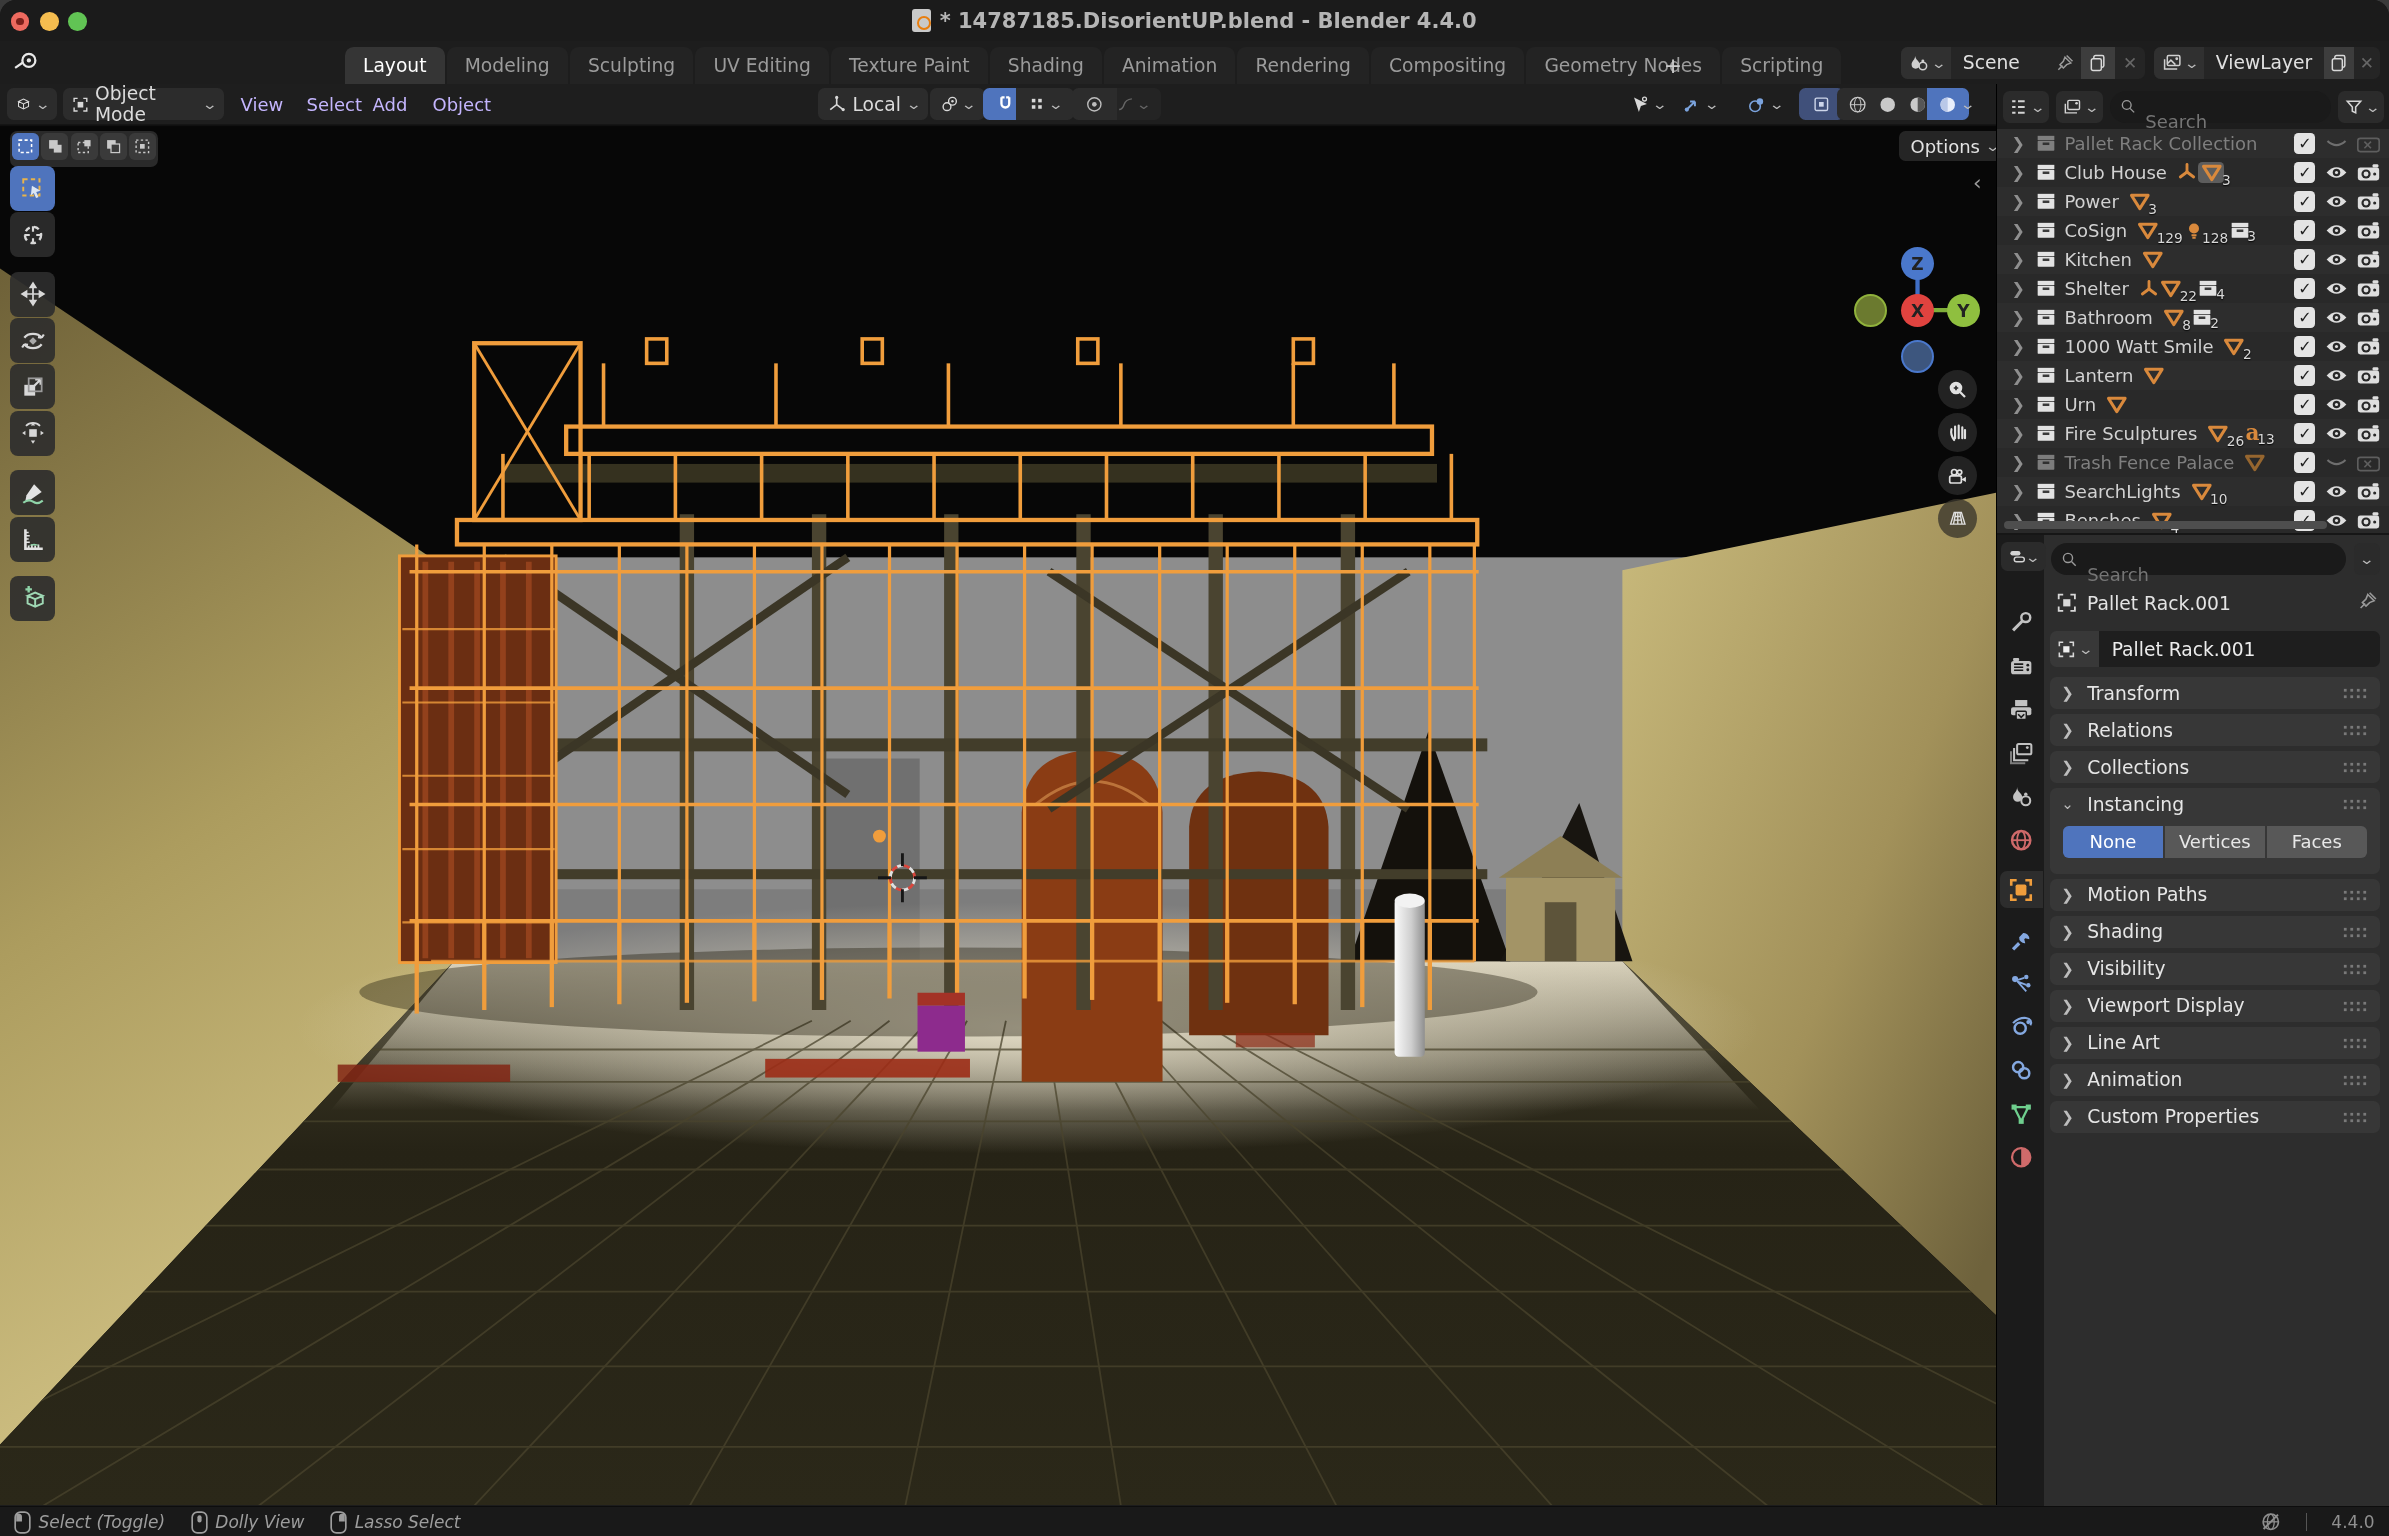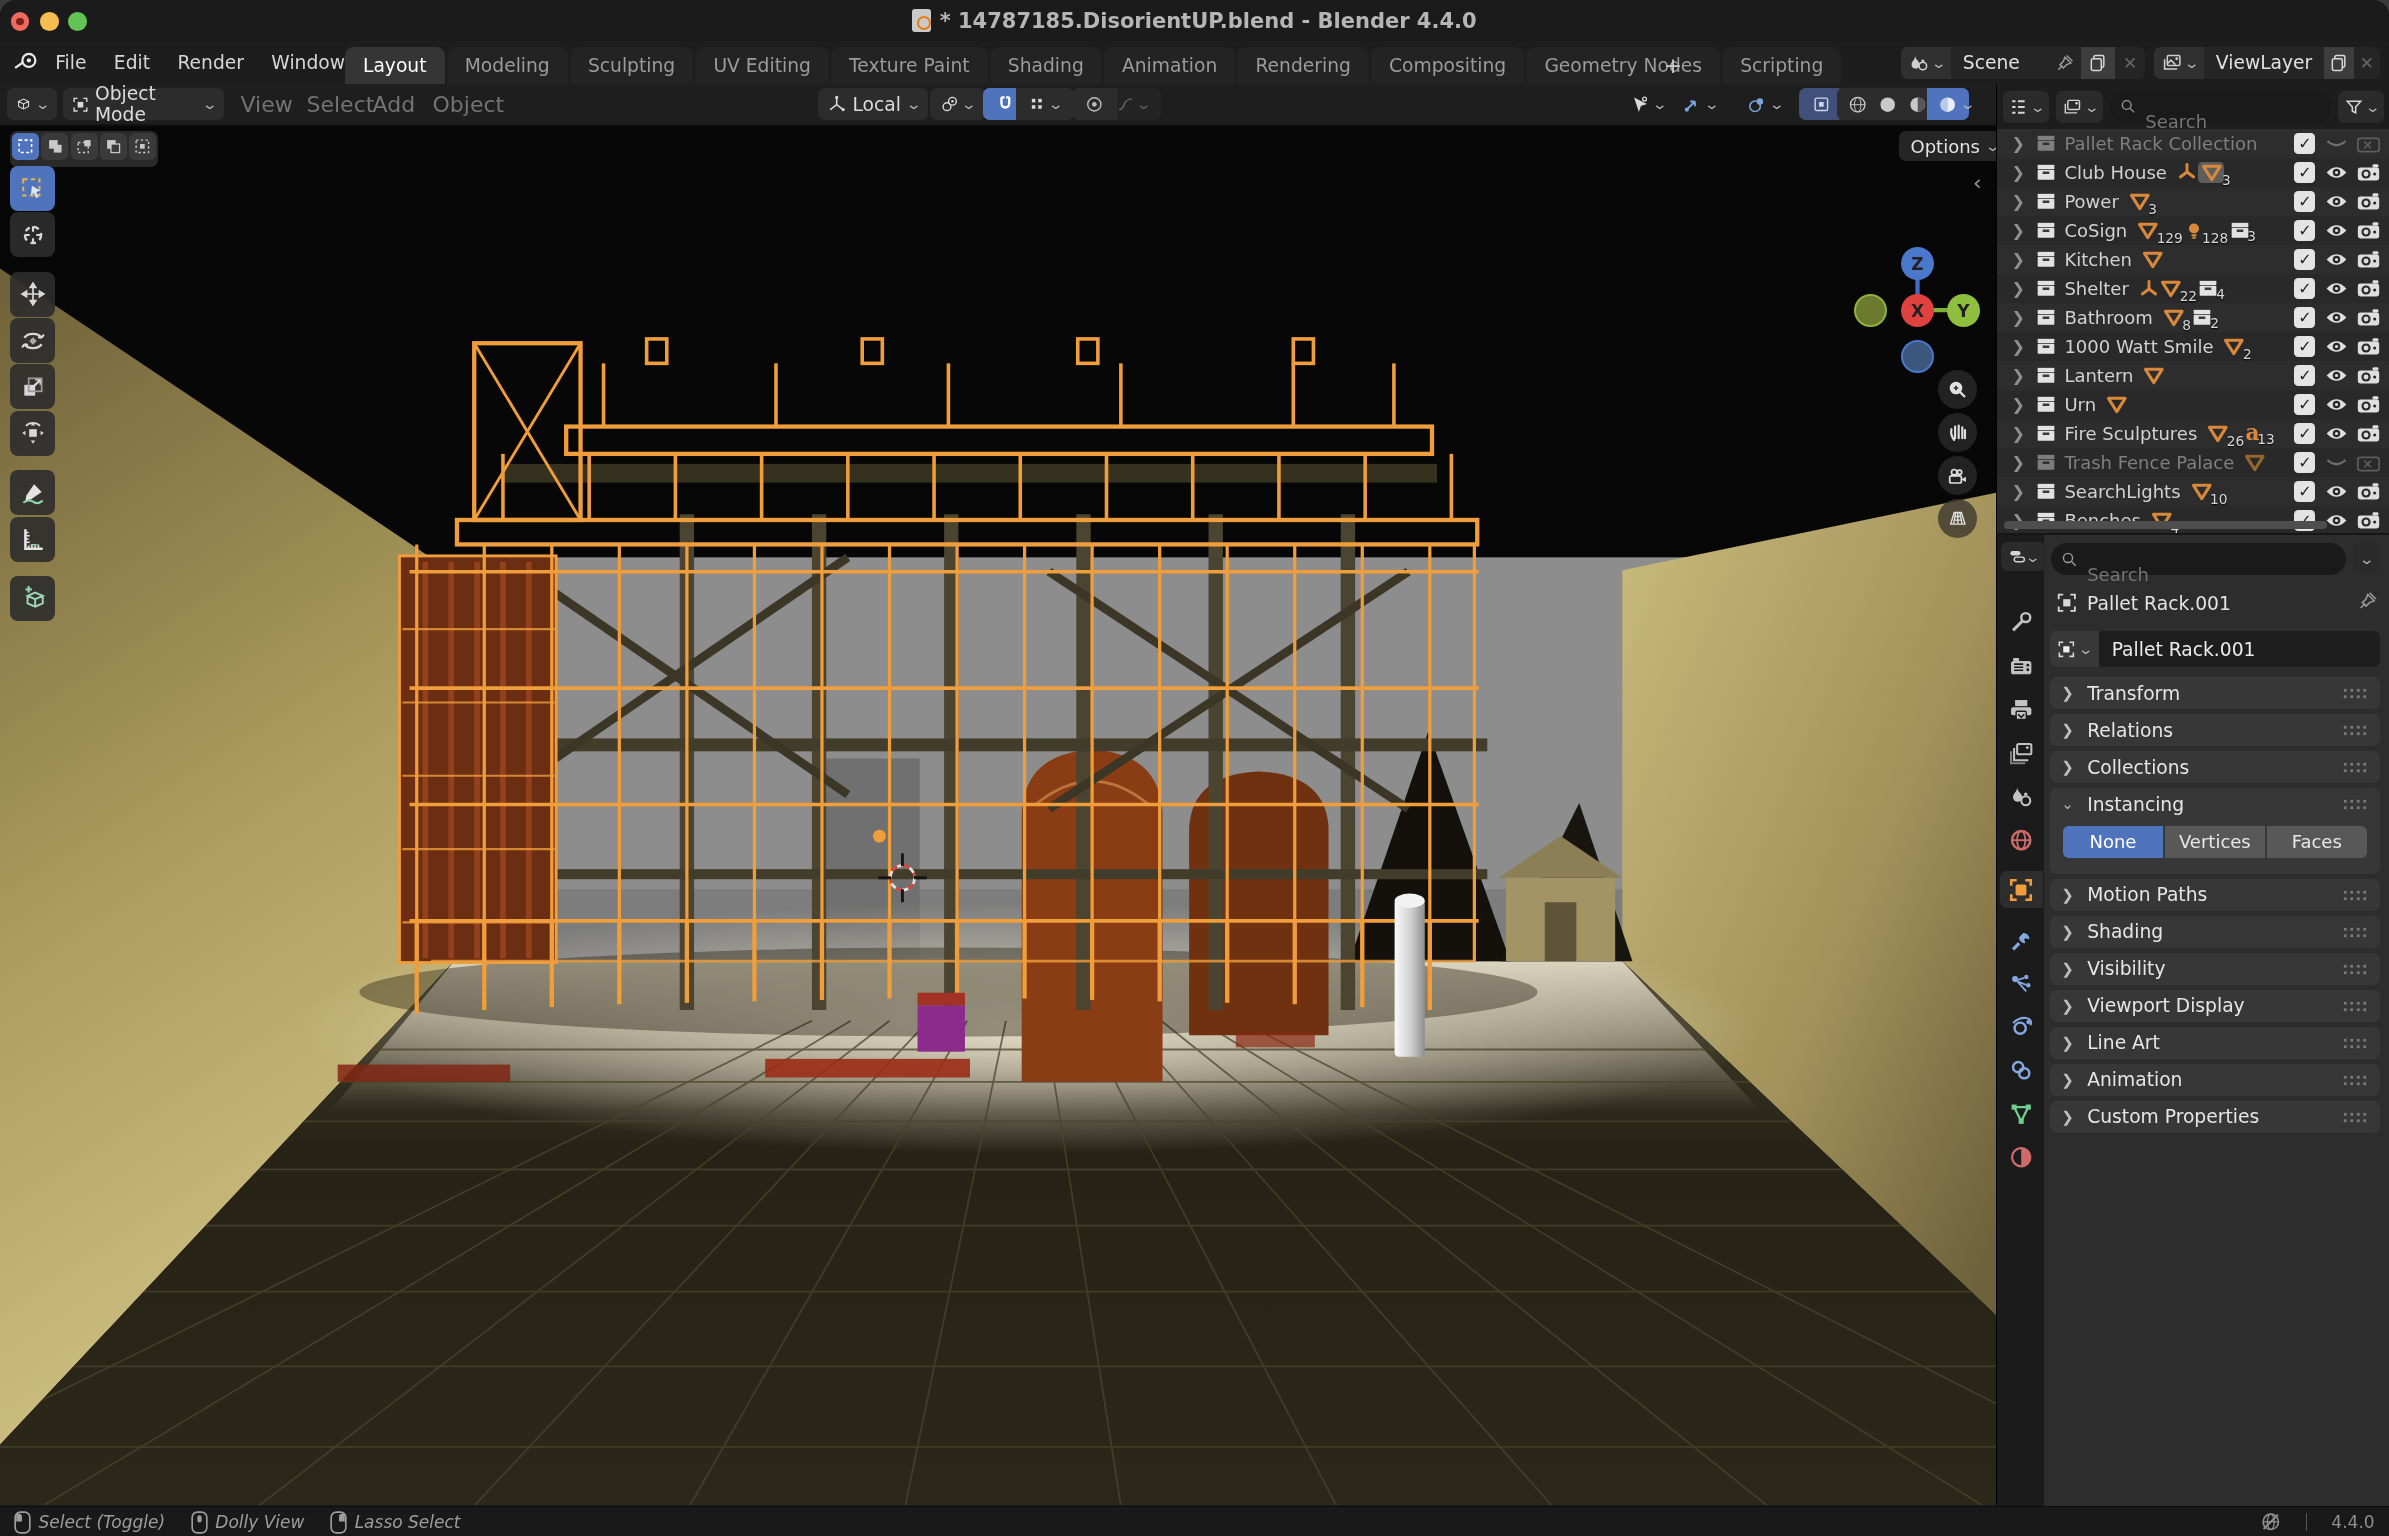--- a/index.html
+++ b/index.html
@@ -26,21 +26,21 @@
   .idwidget{position:absolute;top:5.7px;height:32px;display:flex;border-radius:6.5px;overflow:hidden;background:#252525;}
   .idw-icon{background:#303030;display:flex;align-items:center;gap:2.9px;padding:0 7.2px;}
   .idw-label{display:flex;align-items:center;font-size:18.7px;color:#e0e0e0;padding:0 11.5px;flex:1;}
   .idw-btn{background:#3d3d3d;display:flex;align-items:center;justify-content:center;width:34px;}
   .idw-x{display:flex;align-items:center;justify-content:center;width:30px;color:#666;font-size:17px;}
   .chev{font-size:13.7px;color:#bdbdbd;transform:scaleX(1.4);display:inline-block;}
   
   #viewport{left:0;top:84px;width:1996px;height:1421px;background:#101010;overflow:hidden;}
   #vp-header{left:0;top:0;width:100%;height:40px;background:#1e1e1e;border-bottom:1.4px solid #151515;}
   .dd{position:absolute;top:4.3px;height:32px;background:#2c2c2c;border-radius:6.5px;display:flex;align-items:center;gap:6.5px;padding:0 8.6px;font-size:18.7px;color:#dcdcdc;}
-  .vp-menu{position:absolute;top:0;height:40px;display:flex;align-items:center;font-size:22px;color:#737373;padding:0 11.5px;}
+  .vp-menu{position:absolute;top:0;height:40px;display:flex;align-items:center;font-size:18px;color:#c4b5fd;padding:0 11.5px;}
   .hbtn{position:absolute;top:4.3px;height:32px;background:#2c2c2c;display:flex;align-items:center;justify-content:center;gap:4.3px;padding:0 6.5px;}
   .hbtn.on{background:#4f74bd;}
   .hbtn.dim{opacity:.45;}
   
   #scene{left:0;top:42px;}
   
   #selmode{left:10px;top:47px;height:32px;background:#2a2a2a;border-radius:7.2px;display:flex;gap:2.2px;padding:2.2px;}
   .sm-btn{width:27px;height:27px;border-radius:5.7px;background:#3a3a3a;display:flex;align-items:center;justify-content:center;}
   .sm-btn.active{background:#4f74bd;}
   #options-btn{left:1899px;top:47px;height:30px;background:#2a2a2ae0;border-radius:6.5px;display:flex;align-items:center;gap:7.2px;padding:0 11.5px;font-size:18px;color:#e2e2e2;}
@@ -119,27 +119,20 @@
   </div>
 
   <div id="topbar" class="abs flex">
     <span style="margin-left:11.5px;">
       <svg width="30" height="30" viewBox="0 0 24 24">
           <circle cx="13.5" cy="11.5" r="5.2" fill="none" stroke="#e8e8e8" stroke-width="1.8"></circle>
           <circle cx="13.5" cy="11.5" r="1.7" fill="#e8e8e8"></circle>
           <path d="M9 13 L2.5 17.5" stroke="#e8e8e8" stroke-width="1.8" fill="none"></path>
         </svg>
     </span>
-    <div id="topbar-menus" class="flex">
-        <div class="menu-item">File</div>
-        <div class="menu-item">Edit</div>
-        <div class="menu-item">Render</div>
-        <div class="menu-item">Window</div>
-        <div class="menu-item">Help</div>
-      </div>
     <div id="ws-tabs">
         <div class="ws-tab active">Layout</div>
         <div class="ws-tab">Modeling</div>
         <div class="ws-tab">Sculpting</div>
         <div class="ws-tab">UV Editing</div>
         <div class="ws-tab">Texture Paint</div>
         <div class="ws-tab">Shading</div>
         <div class="ws-tab">Animation</div>
         <div class="ws-tab">Rendering</div>
         <div class="ws-tab">Compositing</div>

